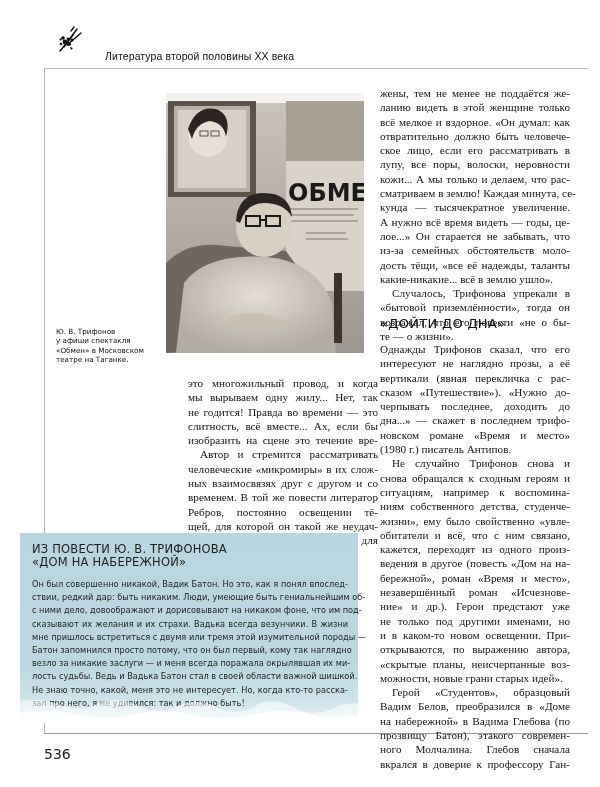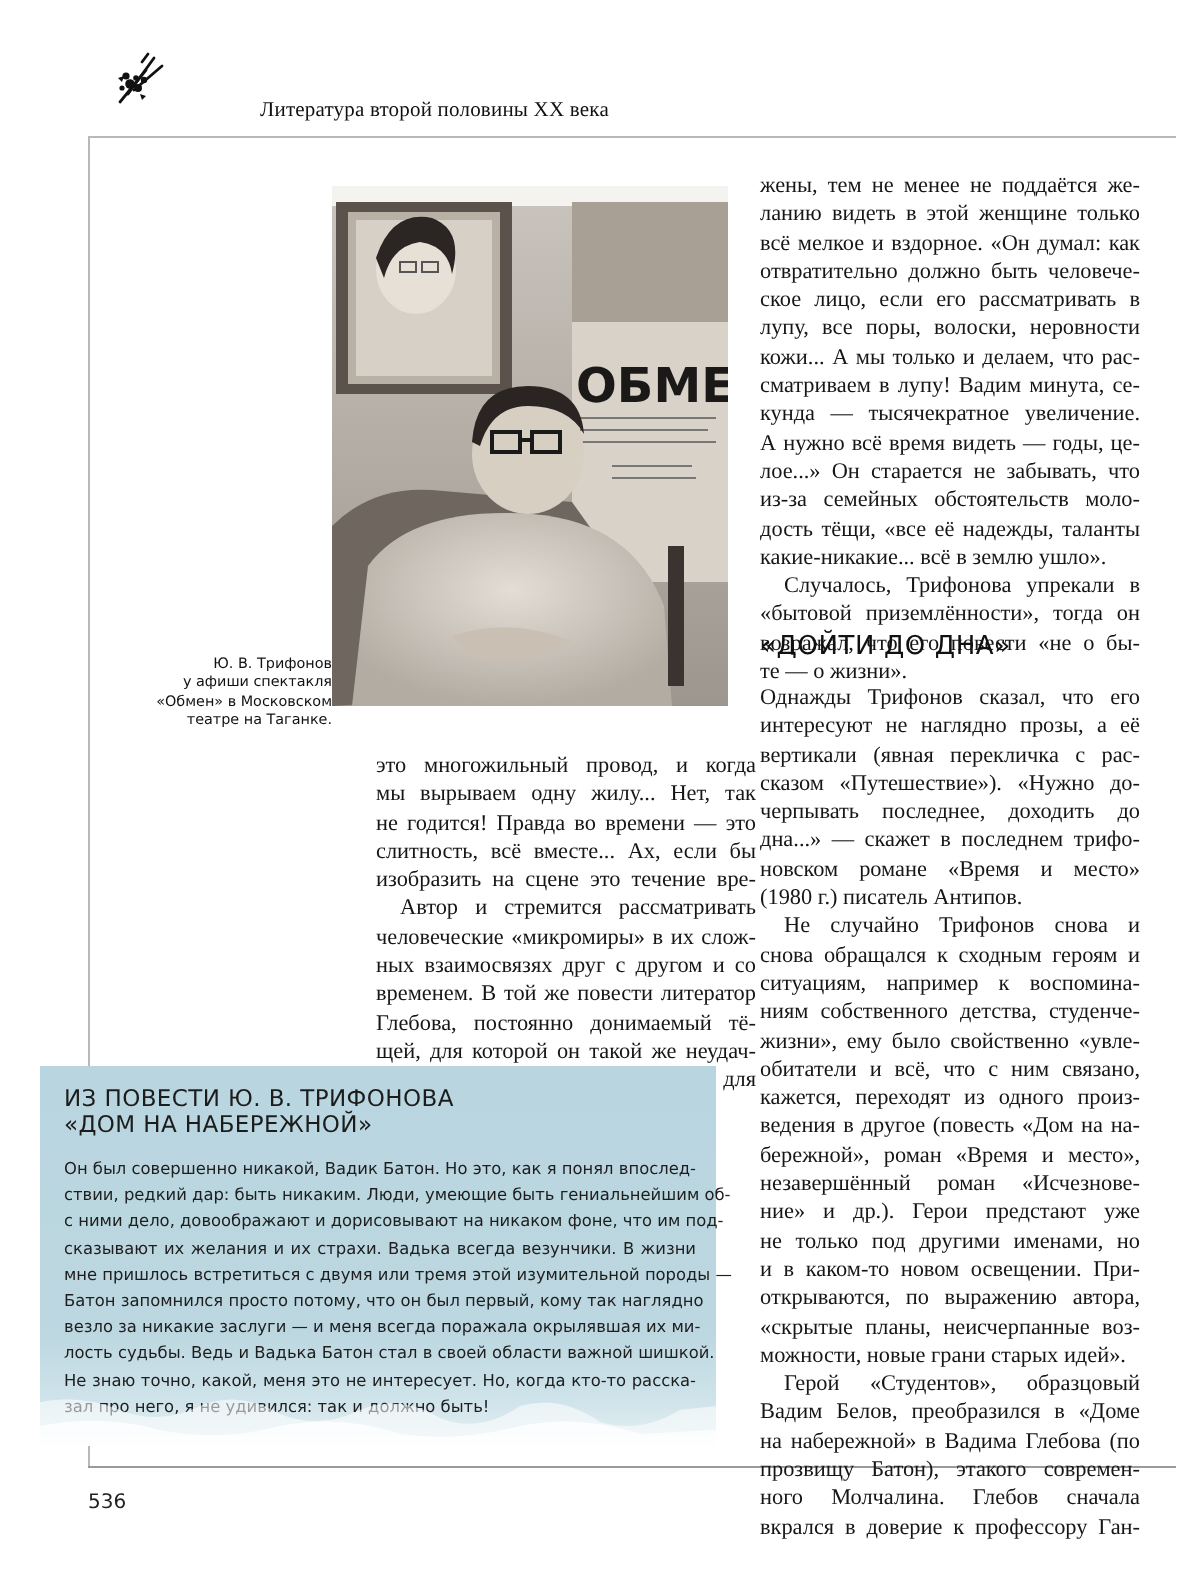--- a/index.html
+++ b/index.html
@@ -2,47 +2,47 @@
 <html><head>
   <meta charset="utf-8">
   <style>
     html, body { margin: 0; padding: 0; background: #ffffff; }
     body { width: 600px; height: 787px; position: relative; overflow: hidden; color: #1a1a1a; }
     .frame-top { position: absolute; left: 44px; top: 68px; width: 544px; height: 1px; background: #b8b8b8; }
     .frame-left { position: absolute; left: 44px; top: 68px; width: 1px; height: 666px; background: #b8b8b8; }
     .frame-bottom { position: absolute; left: 44px; top: 733px; width: 544px; height: 1px; background: #9a9a9a; }
 
     .logo { position: absolute; left: 55px; top: 25px; width: 30px; height: 30px; }
-    .running-head { position: absolute; left: 105px; top: 50px; font-family: Liberation Serif, serif; font-size: 10.5px; color: #111; letter-spacing: 0.1px; margin-left: 25px; }
+    .running-head { position: absolute; left: 105px; top: 50px; font-family: Liberation Sans, sans-serif; font-size: 10.5px; color: #111; letter-spacing: 0.1px; }
 
     .photo { position: absolute; left: 166px; top: 93px; width: 198px; height: 260px; overflow: hidden; background: #8d8780; }
     .photo svg { display: block; }
 
     .caption { position: absolute; left: 56px; top: 327px; width: 110px; font-family: "DejaVu Sans", sans-serif; font-size: 7.2px; line-height: 9.3px; color: #111; }
-    .caption div { white-space: nowrap; text-align: right; }
+    .caption div { white-space: nowrap; }
 
     .serif { font-family: "Liberation Serif", "DejaVu Serif", serif; font-size: 11.2px; line-height: 14.3px; color: #161616; }
     .col-mid { position: absolute; left: 172px; top: 376px; width: 190px; text-align: justify; margin-left: 16px; }
     .col-right { position: absolute; left: 380px; top: 86px; width: 190px; text-align: justify; }
     .col-right2 { position: absolute; left: 380px; top: 342px; width: 190px; text-align: justify; }
     .line { display: block; white-space: nowrap; text-align-last: justify; }
     .line.last { text-align-last: left; }
     .indent { padding-left: 12px; }
 
     .section-heading { position: absolute; left: 380px; top: 316px; font-family: "DejaVu Sans", sans-serif; font-size: 13px; color: #111; letter-spacing: 0.3px; }
 
     .inset { position: absolute; left: 20px; top: 533px; width: 338px; height: 190px;
       background: linear-gradient(180deg, #b9d5df 0%, #bcd7e0 70%, #cfe3ea 88%, #e7f1f4 100%); }
     .inset-title { position: absolute; left: 12px; top: 10px; font-family: "DejaVu Sans", sans-serif; font-size: 11.5px; line-height: 13px; color: #1c1c1c; letter-spacing: 0.2px; }
     .inset-body { position: absolute; left: 12px; top: 45px; width: 316px; font-family: "DejaVu Sans", sans-serif; font-size: 8.2px; line-height: 13.2px; color: #1e1e1e; }
     .inset-body .line { text-align-last: justify; }
     .inset-body .line.last { text-align-last: left; }
     .inset-fade { position: absolute; left: 0; bottom: 0; width: 338px; height: 30px; }
 
-    .page-number { position: absolute; left: 44px; top: 746px; font-family: "DejaVu Sans", sans-serif; font-size: 10px; color: #222; }
+    .page-number { position: absolute; left: 44px; top: 746px; font-family: "DejaVu Sans", sans-serif; font-size: 14px; color: #222; }
   </style>
 </head>
 <body>
 
 <div class="frame-top"></div>
 <div class="frame-left"></div>
 <div class="frame-bottom"></div>
 
 <div class="logo">
   <svg width="30" height="30" viewBox="0 0 30 30">
@@ -119,34 +119,34 @@
 <div class="col-mid serif">
   <span class="line">это многожильный провод, и когда</span>
   <span class="line">мы вырываем одну жилу... Нет, так</span>
   <span class="line">не годится! Правда во времени — это</span>
   <span class="line">слитность, всё вместе... Ах, если бы</span>
   <span class="line">изобразить на сцене это течение вре-</span>
   <span class="line indent">Автор и стремится рассматривать</span>
   <span class="line">человеческие «микромиры» в их слож-</span>
   <span class="line">ных взаимосвязях друг с другом и со</span>
   <span class="line">временем. В той же повести литератор</span>
-  <span class="line">Глебова, постоянно донимаемый тё-</span>
+  <span class="line">Ребров, постоянно освещении тё-</span>
   <span class="line">щей, для которой он такой же неудач-</span>
   <span class="line">ник, как герой «Другой жизни» для</span>
 </div>
 
 <div class="col-right serif">
   <span class="line">жены, тем не менее не поддаётся же-</span>
   <span class="line">ланию видеть в этой женщине только</span>
   <span class="line">всё мелкое и вздорное. «Он думал: как</span>
   <span class="line">отвратительно должно быть человече-</span>
   <span class="line">ское лицо, если его рассматривать в</span>
   <span class="line">лупу, все поры, волоски, неровности</span>
   <span class="line">кожи... А мы только и делаем, что рас-</span>
-  <span class="line">сматриваем в лупу! Вадим минута, се-</span>
+  <span class="line">сматриваем в землю! Каждая минута, се-</span>
   <span class="line">кунда — тысячекратное увеличение.</span>
   <span class="line">А нужно всё время видеть — годы, це-</span>
   <span class="line">лое...» Он старается не забывать, что</span>
   <span class="line">из-за семейных обстоятельств моло-</span>
   <span class="line">дость тёщи, «все её надежды, таланты</span>
   <span class="line last">какие-никакие... всё в землю ушло».</span>
   <span class="line indent">Случалось, Трифонова упрекали в</span>
   <span class="line">«бытовой приземлённости», тогда он</span>
   <span class="line">возражал, что его повести «не о бы-</span>
   <span class="line last">те — о жизни».</span>

